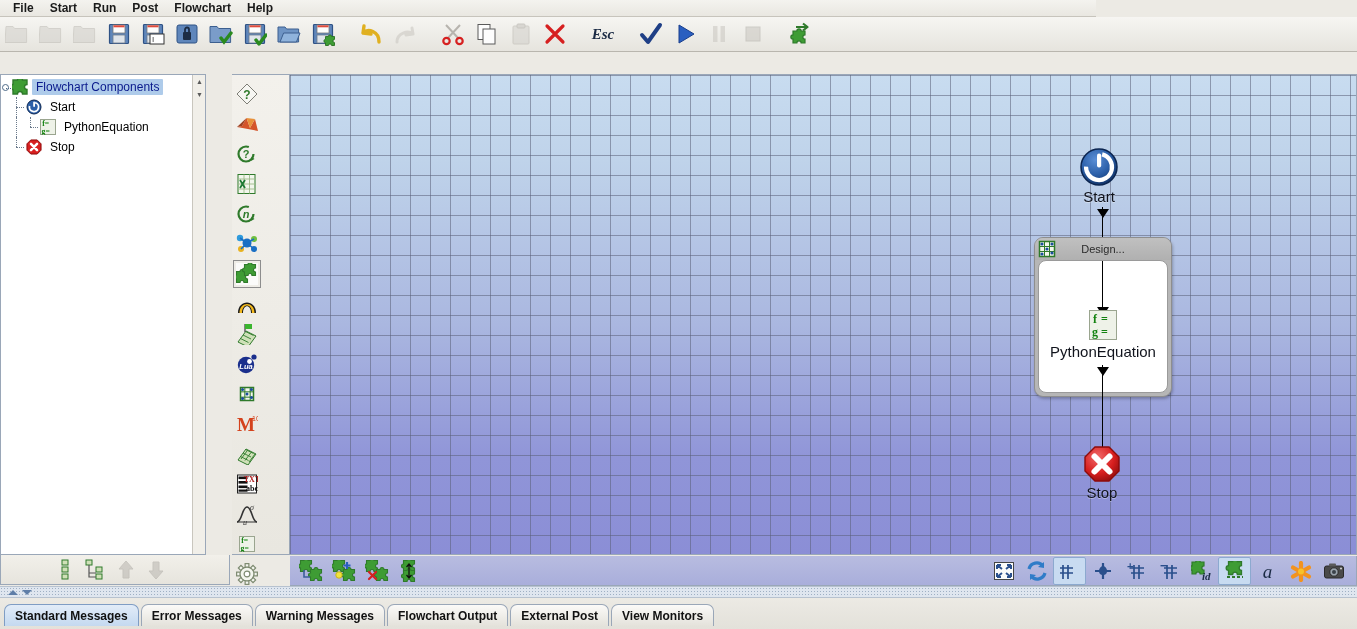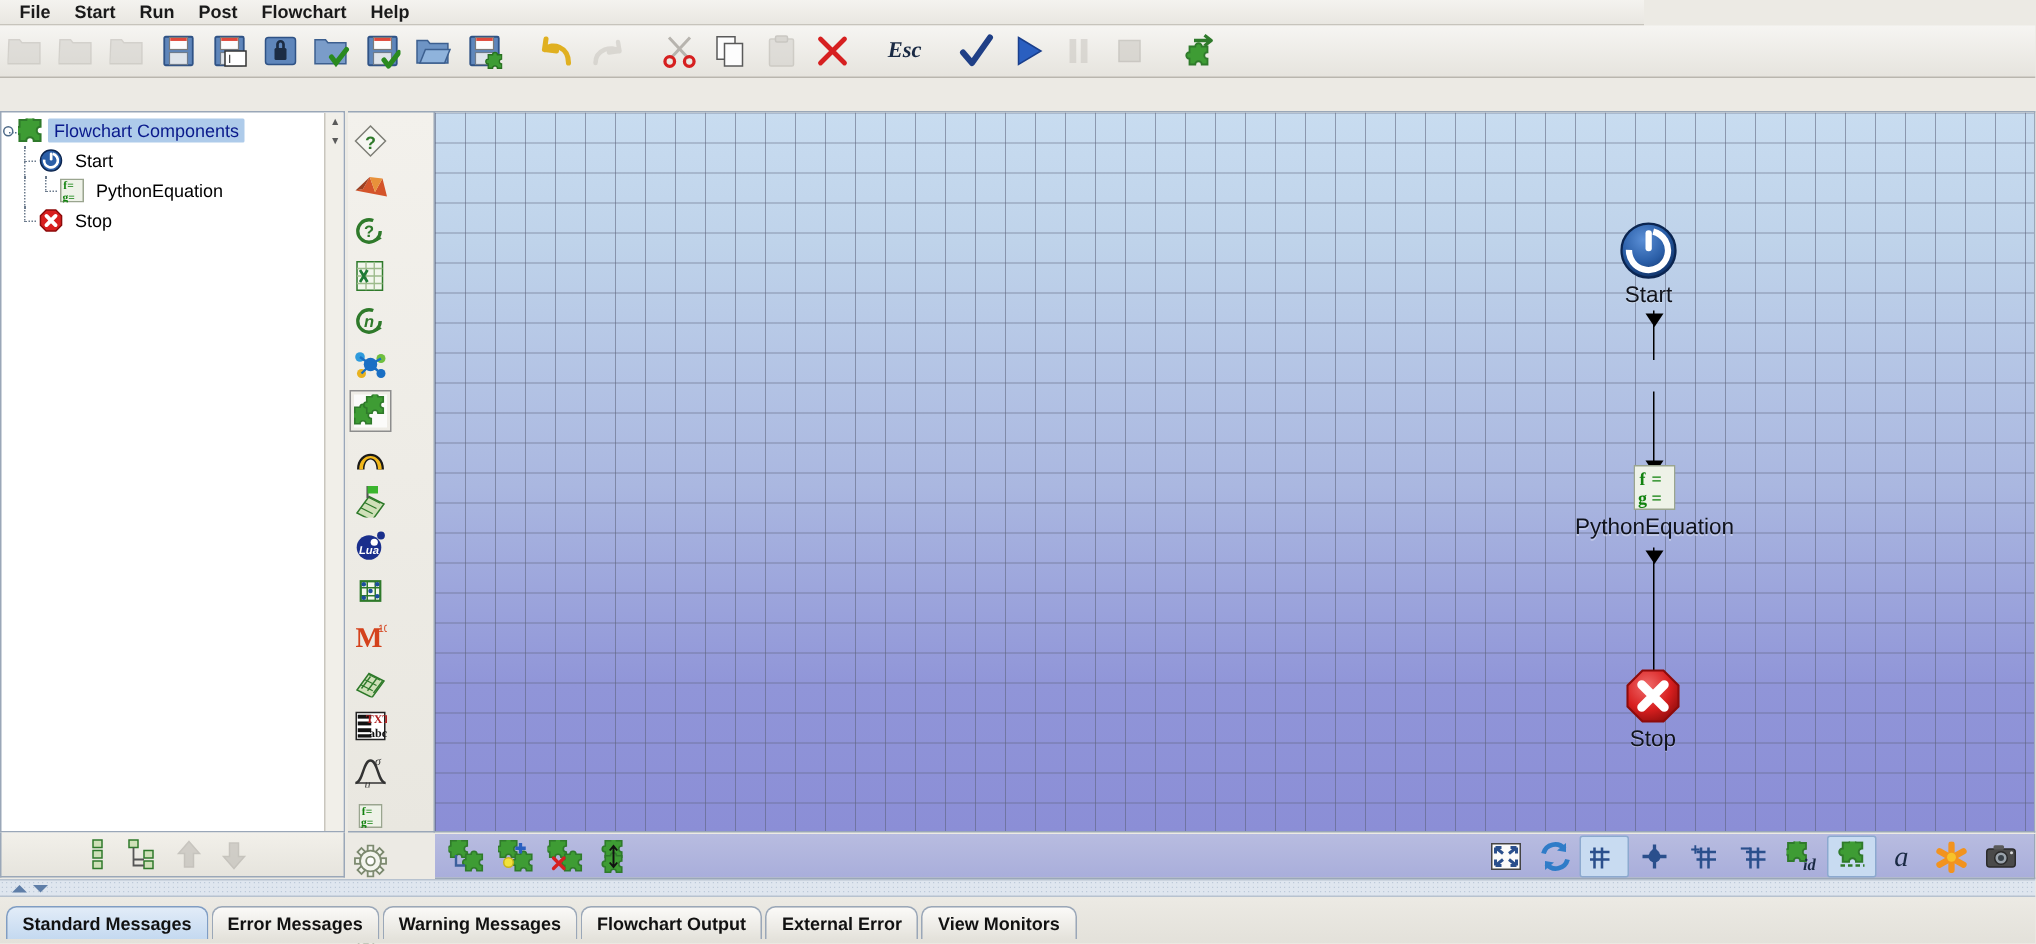--- a/index.html
+++ b/index.html
@@ -51,21 +51,21 @@
     border-radius:7px 7px 0 0;box-sizing:border-box;cursor:default;
     white-space:nowrap;
   }
   .tab.active{
     background:linear-gradient(#e2ecf8,#c4d9f0);
     border-color:#7f9dc4;color:#000;
   }
 
   
   .leftpanel{
-    position:absolute;left:0;top:74px;width:230px;height:481px;
+    position:absolute;left:0;top:74px;width:206px;height:481px;
     background:#fff;border:1px solid #9aa7b8;box-sizing:border-box;
     overflow:hidden;
   }
   .treerow{
     position:relative;height:20px;display:flex;align-items:center;
     white-space:nowrap;cursor:default;font-size:12px;
   }
   .treerow .tlabel{padding:1px 4px;border-radius:1px;}
   .treerow.sel .tlabel{background:#aecbea;color:#0a1a8c;}
   .treerow .ticon{width:16px;height:16px;margin-right:4px;display:inline-block;flex:0 0 auto;}
@@ -722,20 +722,37 @@
             <circle cx="20" cy="20" r="13" fill="none" stroke="#ffffff" stroke-width="4.2" stroke-dasharray="58 24" transform="rotate(-76 20 20)" stroke-linecap="butt"></circle>
             <rect x="18" y="6.5" width="4.2" height="14" rx="2" fill="#ffffff"></rect>
           </svg>
         </div>
         <div class="nodelabel">Start</div>
       </div>
 
       <div class="conn" style="left:812px;top:132px;height:33px;"></div>
       <div class="arrowhead" style="left:807px;top:134px;"></div>
 
+      <div class="doecontainer" style="left:744px;top:162px;width:138px;height:160px;">
+        <div class="doehead">
+          <span style="margin-left:3px;display:flex;">
+            <svg width="18" height="18" viewBox="0 0 18 18" class="gl">
+              <rect x="1.5" y="1.5" width="15" height="15" fill="#f3f7ec" stroke="#2f7a2b" stroke-width="1.5"></rect>
+              <path d="M1.5 6.5h15M1.5 11.5h15M6.5 1.5v15M11.5 1.5v15" stroke="#2f7a2b" stroke-width="1"></path>
+              <circle cx="4" cy="4" r="1.6" fill="#1c4f9c"></circle>
+              <circle cx="9" cy="9" r="1.6" fill="#1c4f9c"></circle>
+              <circle cx="14" cy="4" r="1.6" fill="#1c4f9c"></circle>
+              <circle cx="4" cy="14" r="1.6" fill="#1c4f9c"></circle>
+              <circle cx="14" cy="13" r="1.6" fill="#1c4f9c"></circle>
+            </svg>
+          </span>
+          <span class="doetitle">Design...</span>
+        </div>
+        <div class="doebody"></div>
+      </div>
 
       <div class="conn" style="left:812px;top:186px;height:56px;"></div>
       <div class="arrowhead" style="left:807px;top:232px;"></div>
 
       <div class="node" style="left:752px;top:235px;width:122px;">
         <div style="height:32px;">
           <svg width="28" height="30" viewBox="0 0 28 30" class="gl" style="margin:0 auto;">
             <rect x="0.5" y="0.5" width="27" height="29" fill="#eef2e8" stroke="#9aa58f" stroke-width="1"></rect>
             <text x="4" y="13" font-family="'Liberation Serif',serif" font-size="12" font-weight="bold" fill="#12820f">f</text>
             <text x="12" y="13" font-family="'Liberation Serif',serif" font-size="12" font-weight="bold" fill="#12820f">=</text>
@@ -938,17 +955,17 @@
   <div class="splitter">
     <div style="position:absolute;left:8px;top:3px;width:0;height:0;border-left:5px solid transparent;border-right:5px solid transparent;border-bottom:5px solid #5f7ea8;"></div>
     <div style="position:absolute;left:22px;top:3px;width:0;height:0;border-left:5px solid transparent;border-right:5px solid transparent;border-top:5px solid #5f7ea8;"></div>
   </div>
 
   <div class="bottomtabs" id="bottomtabs">
       <div class="btab active">Standard Messages</div>
       <div class="btab">Error Messages</div>
       <div class="btab">Warning Messages</div>
       <div class="btab">Flowchart Output</div>
-      <div class="btab">External Error</div>
+      <div class="btab">External Post</div>
       <div class="btab">View Monitors</div>
     </div>
 
 </div>
 
 </body></html>

